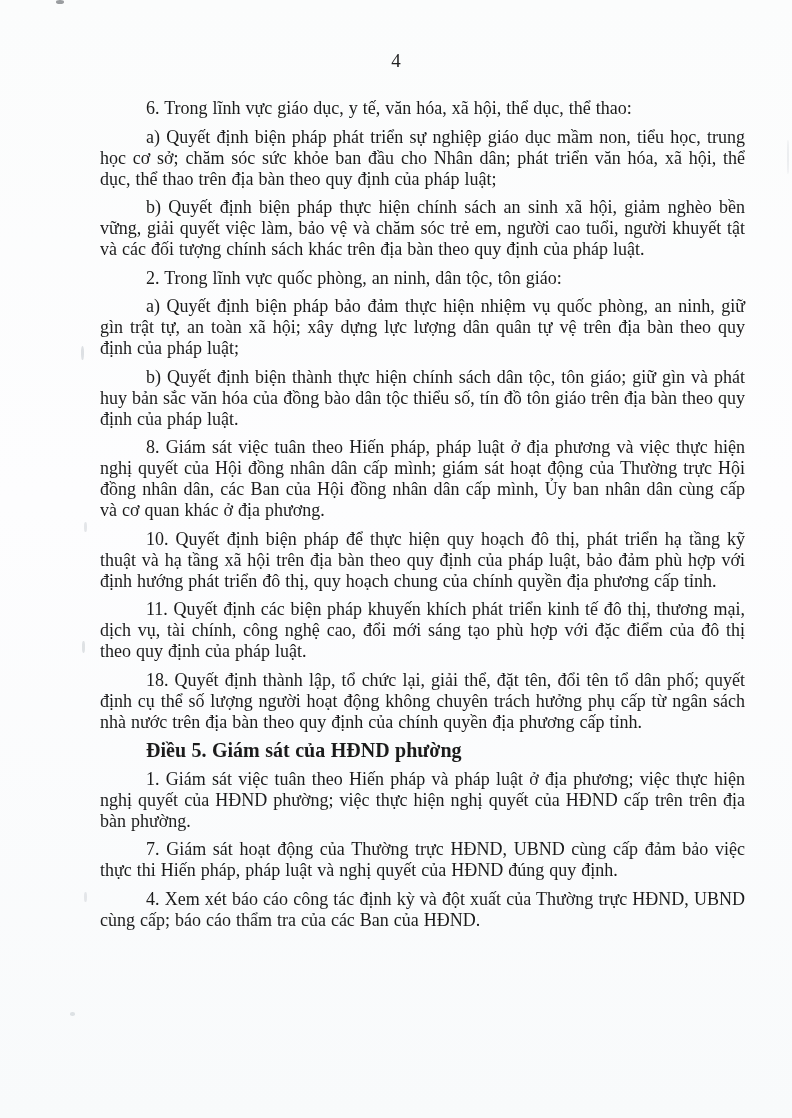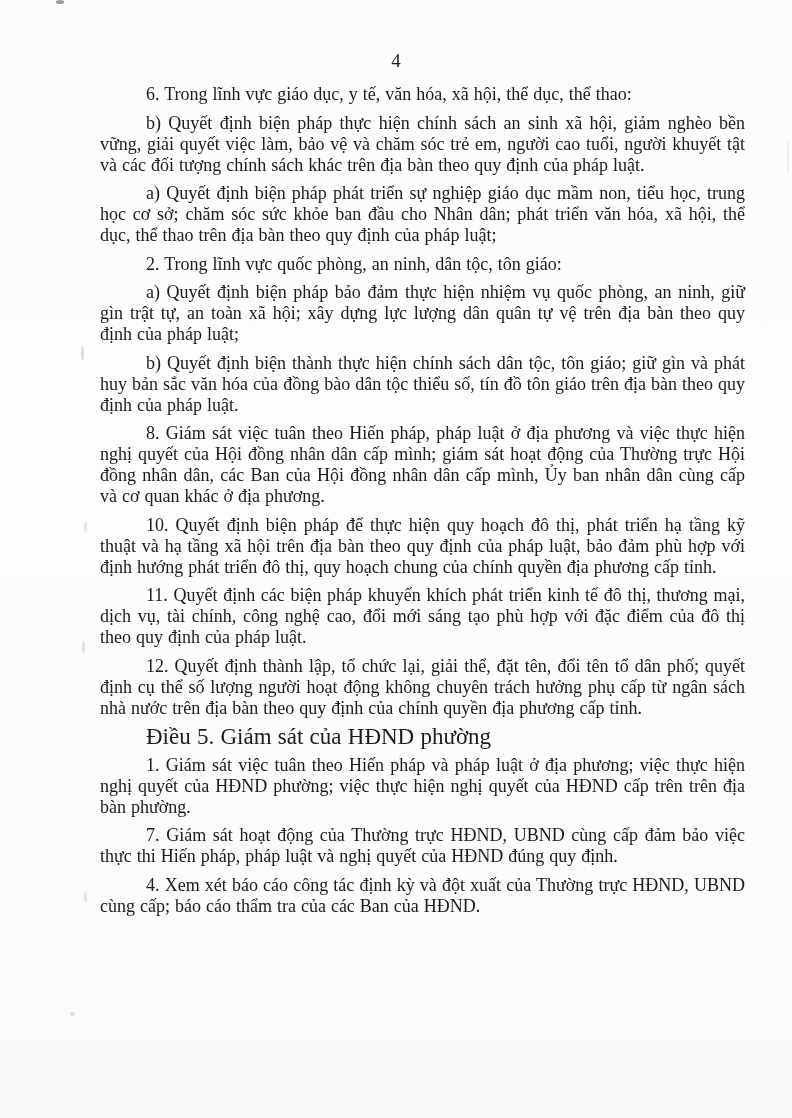--- a/index.html
+++ b/index.html
@@ -27,36 +27,36 @@
     left: 0;
     width: 100%;
     text-align: center;
     font-size: 19px;
     line-height: 22px;
     color: #1f1f1f;
   }
   .content {
     position: absolute;
     left: 100px;
-    top: 84px;
+    top: 98px;
     width: 645px;
   }
   .para {
     margin: 0 0 7.5px 0;
     font-size: 18px;
     line-height: 21px;
     text-align: justify;
     text-justify: inter-word;
     text-indent: 46px;
     word-spacing: 0.5px;
     color: #1b1b1b;
   }
   .para.heading {
-    font-weight: 400;
-    font-size: 23px;
+    font-weight: 700;
+    font-size: 20px;
   }
   
   .speck {
     position: absolute;
     background: #8d97a0;
     border-radius: 45%;
   }
   .sp-top { top: 0; left: 56px; width: 8px; height: 4px; background:#4b4f54; opacity: .55; }
   .sp-a { left: 81px; top: 346px; width: 3px; height: 14px; opacity: .28; }
   .sp-b { left: 84px; top: 522px; width: 3px; height: 10px; opacity: .22; }
@@ -66,29 +66,29 @@
   .sp-f { left: 70px; top: 1012px; width: 5px; height: 4px; opacity: .25; }
 </style>
 </head>
 <body>
 
 <div class="page">
   <div class="page-number">4</div>
 
   <div class="content">
       <p class="para">6. Trong lĩnh vực giáo dục, y tế, văn hóa, xã hội, thể dục, thể thao:</p>
+      <p class="para">a) Quyết định biện pháp phát triển sự nghiệp giáo dục mầm non, tiểu học, trung học cơ sở; chăm sóc sức khỏe ban đầu cho Nhân dân; phát triển văn hóa, xã hội, thể dục, thể thao trên địa bàn theo quy định của pháp luật;</p>
       <p class="para">b) Quyết định biện pháp thực hiện chính sách an sinh xã hội, giảm nghèo bền vững, giải quyết việc làm, bảo vệ và chăm sóc trẻ em, người cao tuổi, người khuyết tật và các đối tượng chính sách khác trên địa bàn theo quy định của pháp luật.</p>
-      <p class="para">a) Quyết định biện pháp phát triển sự nghiệp giáo dục mầm non, tiểu học, trung học cơ sở; chăm sóc sức khỏe ban đầu cho Nhân dân; phát triển văn hóa, xã hội, thể dục, thể thao trên địa bàn theo quy định của pháp luật;</p>
       <p class="para">2. Trong lĩnh vực quốc phòng, an ninh, dân tộc, tôn giáo:</p>
       <p class="para">a) Quyết định biện pháp bảo đảm thực hiện nhiệm vụ quốc phòng, an ninh, giữ gìn trật tự, an toàn xã hội; xây dựng lực lượng dân quân tự vệ trên địa bàn theo quy định của pháp luật;</p>
       <p class="para">b) Quyết định biện thành thực hiện chính sách dân tộc, tôn giáo; giữ gìn và phát huy bản sắc văn hóa của đồng bào dân tộc thiểu số, tín đồ tôn giáo trên địa bàn theo quy định của pháp luật.</p>
       <p class="para">8. Giám sát việc tuân theo Hiến pháp, pháp luật ở địa phương và việc thực hiện nghị quyết của Hội đồng nhân dân cấp mình; giám sát hoạt động của Thường trực Hội đồng nhân dân, các Ban của Hội đồng nhân dân cấp mình, Ủy ban nhân dân cùng cấp và cơ quan khác ở địa phương.</p>
       <p class="para">10. Quyết định biện pháp để thực hiện quy hoạch đô thị, phát triển hạ tầng kỹ thuật và hạ tầng xã hội trên địa bàn theo quy định của pháp luật, bảo đảm phù hợp với định hướng phát triển đô thị, quy hoạch chung của chính quyền địa phương cấp tỉnh.</p>
       <p class="para">11. Quyết định các biện pháp khuyến khích phát triển kinh tế đô thị, thương mại, dịch vụ, tài chính, công nghệ cao, đổi mới sáng tạo phù hợp với đặc điểm của đô thị theo quy định của pháp luật.</p>
-      <p class="para">12. Quyết định thành lập, tổ chức lại, giải thể, đặt tên, đổi tên tổ dân phố; quyết định cụ thể số lượng người hoạt động không chuyên trách hưởng phụ cấp từ ngân sách nhà nước trên địa bàn theo quy định của chính quyền địa phương cấp tỉnh.</p>
+      <p class="para">18. Quyết định thành lập, tổ chức lại, giải thể, đặt tên, đổi tên tổ dân phố; quyết định cụ thể số lượng người hoạt động không chuyên trách hưởng phụ cấp từ ngân sách nhà nước trên địa bàn theo quy định của chính quyền địa phương cấp tỉnh.</p>
       <p class="para heading">Điều 5. Giám sát của HĐND phường</p>
       <p class="para">1. Giám sát việc tuân theo Hiến pháp và pháp luật ở địa phương; việc thực hiện nghị quyết của HĐND phường; việc thực hiện nghị quyết của HĐND cấp trên trên địa bàn phường.</p>
       <p class="para">7. Giám sát hoạt động của Thường trực HĐND, UBND cùng cấp đảm bảo việc thực thi Hiến pháp, pháp luật và nghị quyết của HĐND đúng quy định.</p>
       <p class="para">4. Xem xét báo cáo công tác định kỳ và đột xuất của Thường trực HĐND, UBND cùng cấp; báo cáo thẩm tra của các Ban của HĐND.</p>
     </div>
 
   <div class="speck sp-top"></div>
   <div class="speck sp-a"></div>
   <div class="speck sp-b"></div>
   <div class="speck sp-c"></div>

